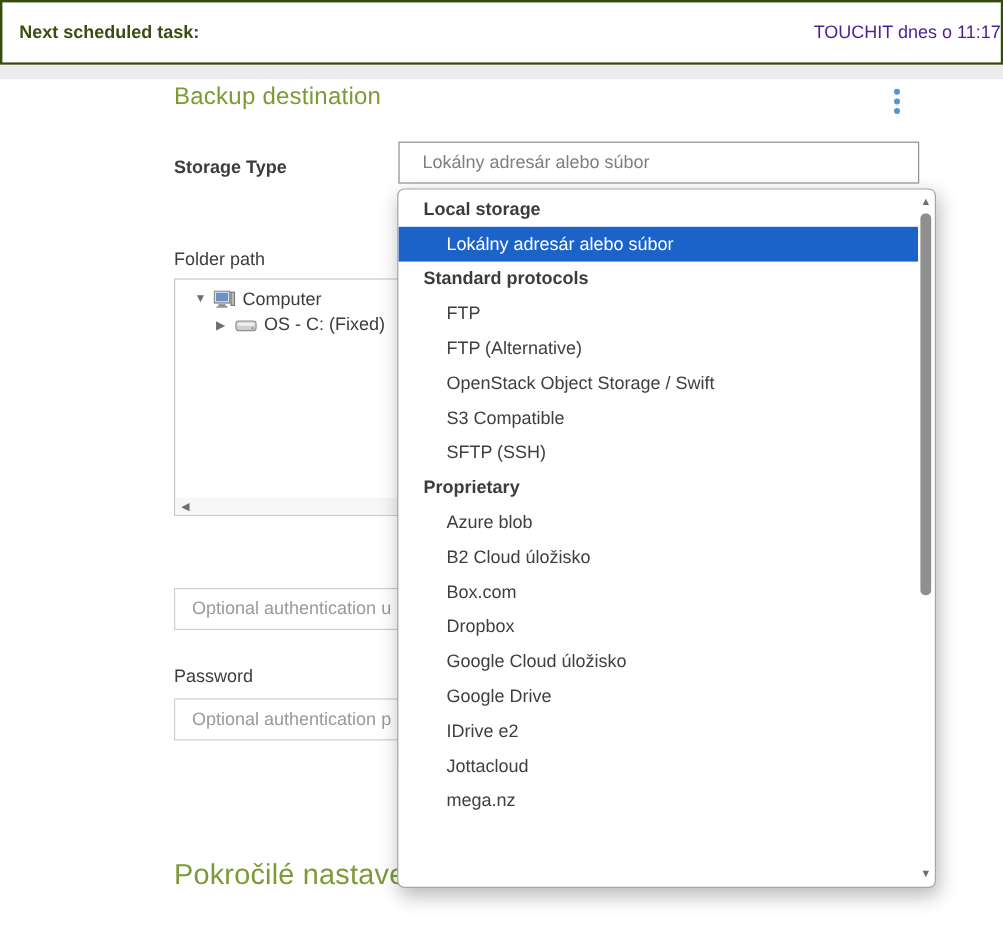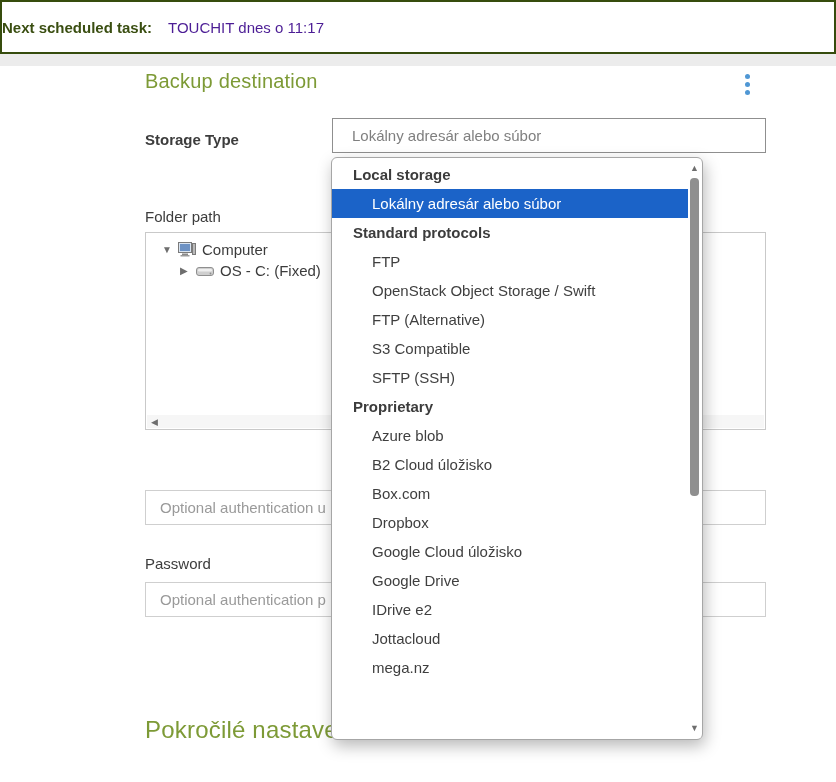--- a/index.html
+++ b/index.html
@@ -5,21 +5,21 @@
   html,body{margin:0;padding:0;}
   body{
     width:836px;height:782px;position:relative;overflow:hidden;
     background:#ffffff;font-family:"Liberation Sans",sans-serif;
     -webkit-font-smoothing:antialiased;
   }
   
   .banner{
     position:absolute;left:0;top:0;width:836px;height:54px;
     border:2px solid #364c0d;background:#ffffff;box-sizing:border-box;
-    display:flex;align-items:center;
+    display:flex;align-items:center;padding-left:14px;justify-content:space-between;
   }
   .banner-label{font-weight:bold;color:#3a4e11;font-size:15px;}
   .banner-value{color:#4c1d95;font-size:15px;margin-left:16px;}
   .gray-strip{position:absolute;left:0;top:54px;width:836px;height:12px;background:#ececec;}
 
   
   .section-title{
     position:absolute;left:145px;top:70px;margin:0;
     font-size:20px;font-weight:400;color:#7d9a36;letter-spacing:.2px;
   }
@@ -68,21 +68,21 @@
     border:1px solid #cfcfcf;background:#fff;box-sizing:border-box;
     font-size:15px;padding:0 0 0 14px;color:#444;outline:none;
     font-family:"Liberation Sans",sans-serif;
   }
   .input-box::placeholder{color:#9a9a9a;opacity:1;}
   #username-input{top:490px;}
   #password-input{top:582px;}
 
   
   .dropdown{
-    position:absolute;left:331px;top:157px;width:372px;height:583px;
+    position:absolute;left:331px;top:157px;width:449px;height:583px;
     background:#fff;border:1px solid #a6a6a6;border-radius:6px;
     box-shadow:2px 6px 16px rgba(0,0,0,.28);
     box-sizing:border-box;z-index:10;overflow:hidden;
   }
   .dd-list{position:absolute;left:0;top:2px;right:14px;}
   .dd-group{
     height:29px;line-height:29px;font-weight:bold;color:#3c3c3c;
     padding-left:21px;font-size:15px;white-space:nowrap;
   }
   .dd-option{
@@ -156,22 +156,22 @@
 <input class="input-box" id="password-input" type="text" placeholder="Optional authentication p" style="">
 
 <h1 class="advanced-title">Pokročilé nastavenia</h1>
 
 <div class="dropdown">
   <div class="dd-list">
       <div class="dd-group">Local storage</div>
       <div class="dd-option selected">Lokálny adresár alebo súbor</div>
       <div class="dd-group">Standard protocols</div>
       <div class="dd-option">FTP</div>
+      <div class="dd-option">FTP (Alternative)</div>
       <div class="dd-option">OpenStack Object Storage / Swift</div>
-      <div class="dd-option">FTP (Alternative)</div>
       <div class="dd-option">S3 Compatible</div>
       <div class="dd-option">SFTP (SSH)</div>
       <div class="dd-group">Proprietary</div>
       <div class="dd-option">Azure blob</div>
       <div class="dd-option">B2 Cloud úložisko</div>
       <div class="dd-option">Box.com</div>
       <div class="dd-option">Dropbox</div>
       <div class="dd-option">Google Cloud úložisko</div>
       <div class="dd-option">Google Drive</div>
       <div class="dd-option">IDrive e2</div>

